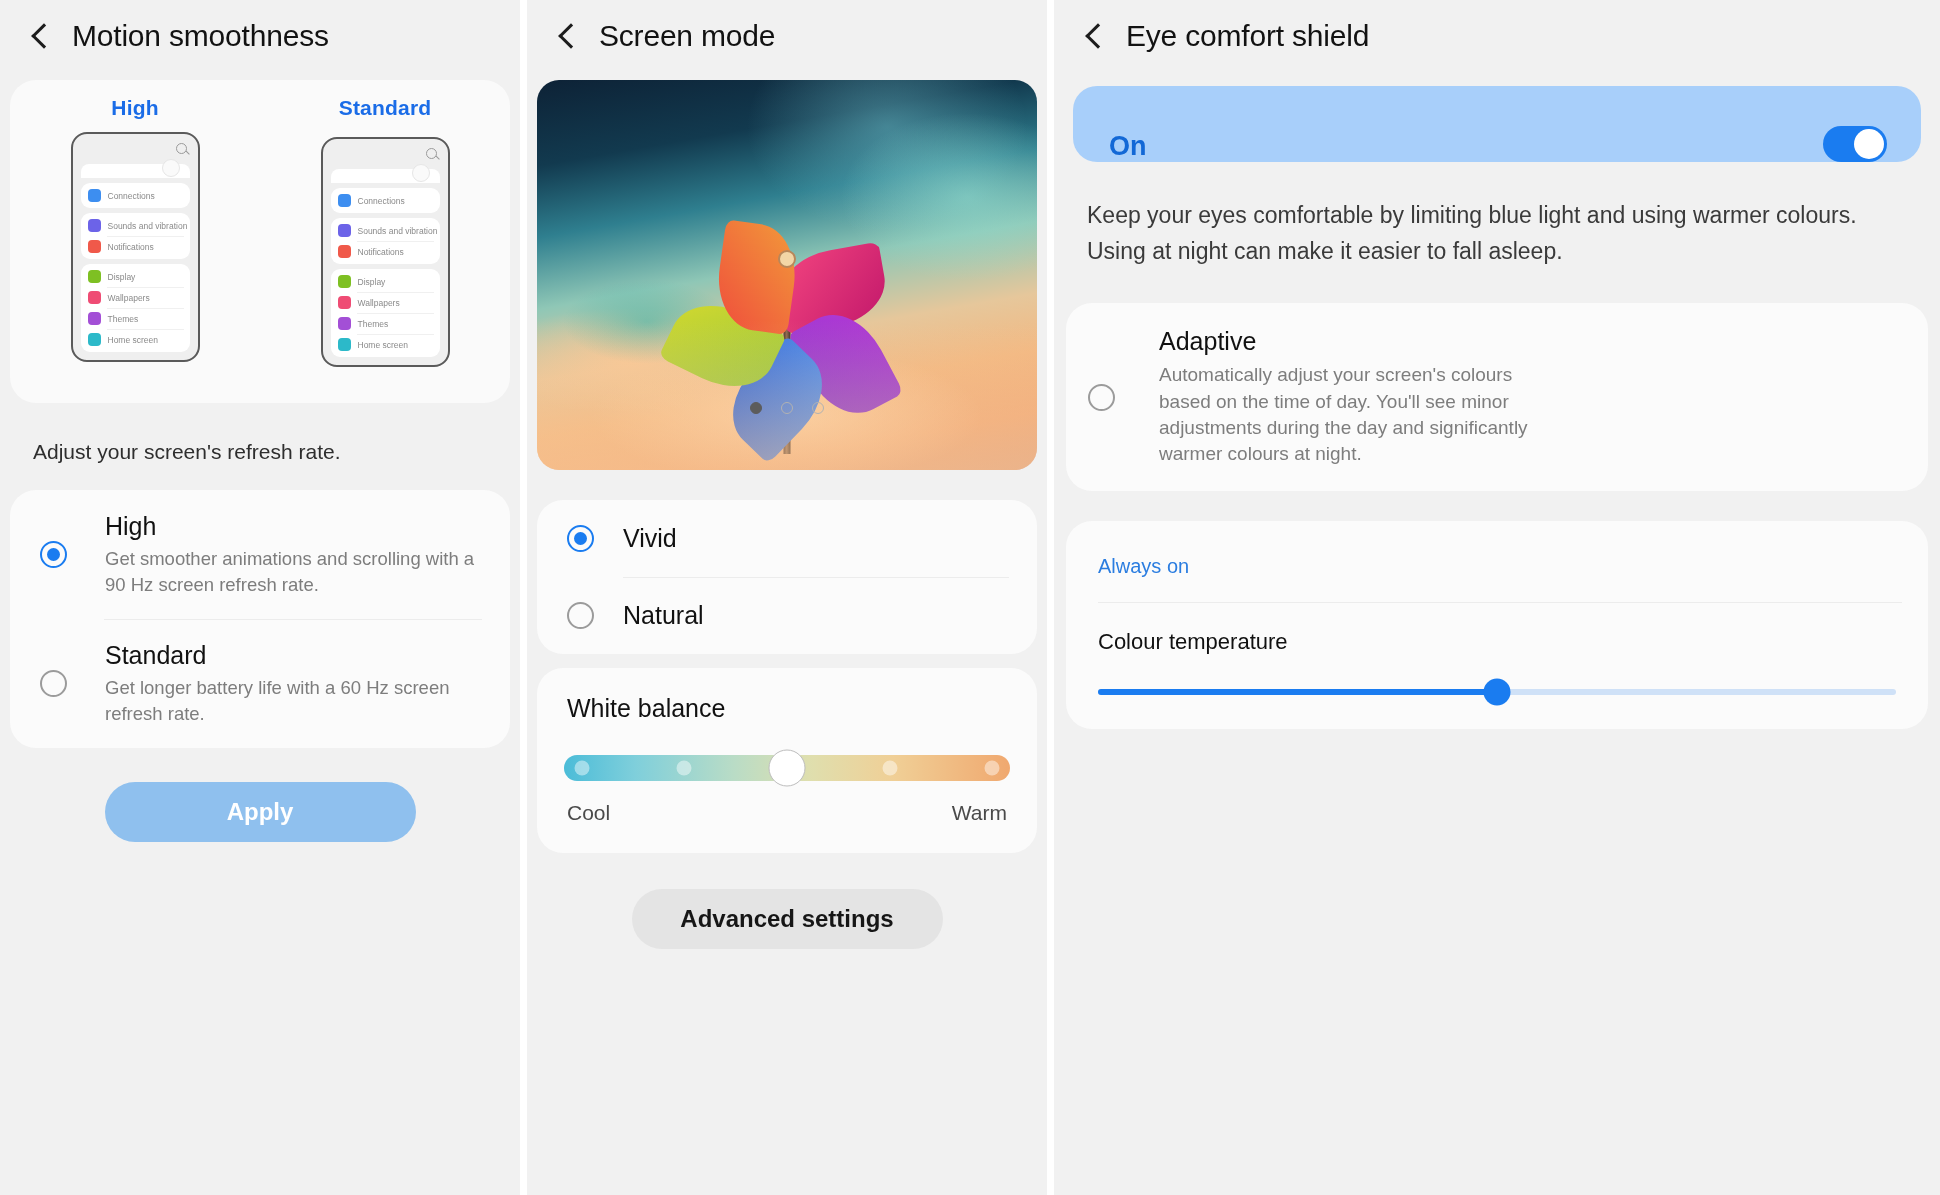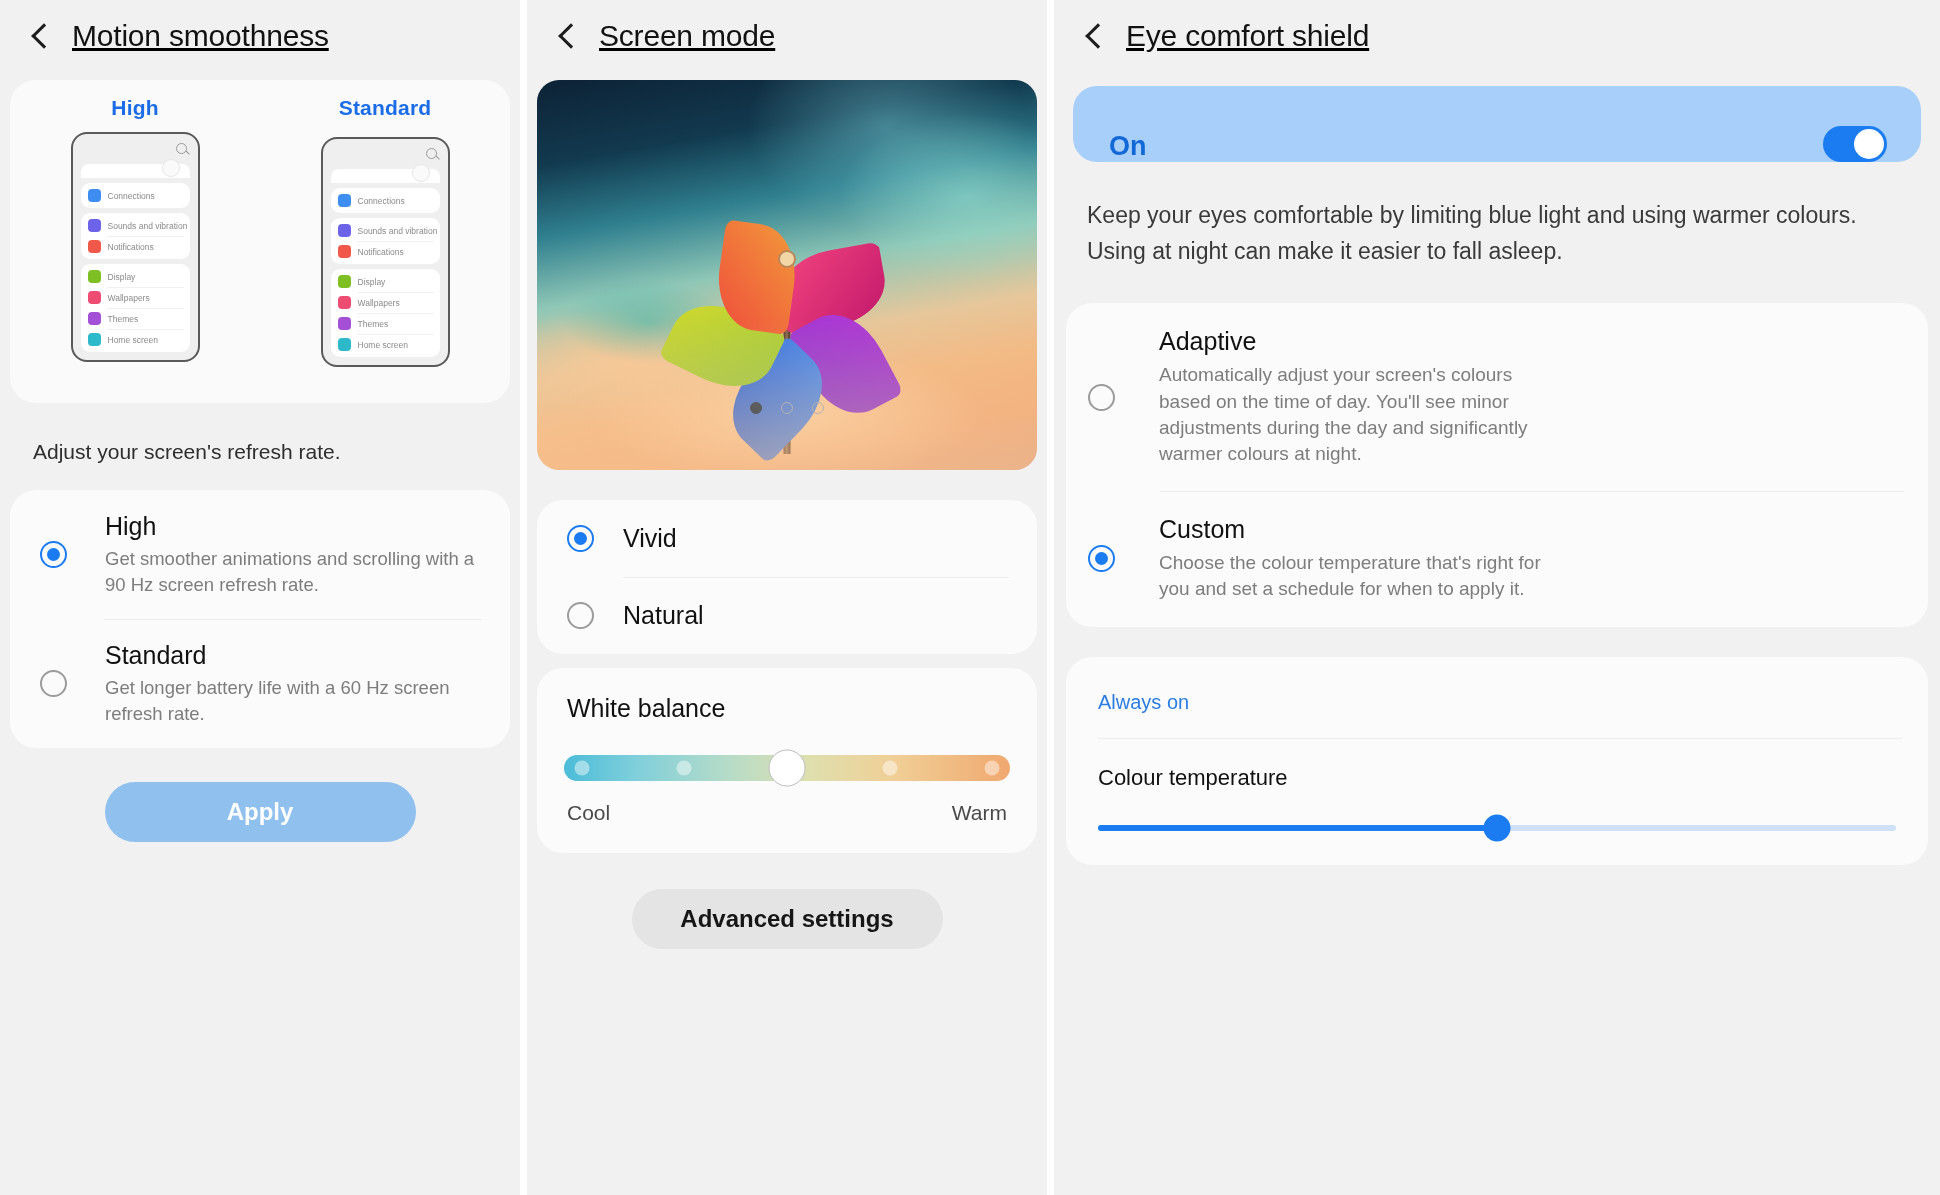--- a/index.html
+++ b/index.html
@@ -23,21 +23,20 @@
   .panel.p1 { width: 520px; }
   .gap { width: 7px; height: 1195px; background: #ffffff; }
   .panel.p2 { width: 520px; }
   .panel.p3 { width: 886px; }
 
   
   .hdr {
     display: flex; align-items: center;
     height: 72px;
     padding-left: 26px;
-    text-decoration: underline;
   }
   .back-ic {
     width: 30px; height: 34px;
     position: relative; flex: none;
     margin-right: 16px;
     cursor: pointer;
   }
   .back-ic::before {
     content: "";
     position: absolute;
@@ -531,27 +530,20 @@
     <div class="p3-desc">Keep your eyes comfortable by limiting blue light and using warmer colours. Using at night can make it easier to fall asleep.</div>
 
     <div class="p3-opts">
       <div class="p3-row">
         <span class="radio"></span>
         <span class="p3-txt">
           <span class="p3-title" style="display:block">Adaptive</span>
           <span class="p3-sub" style="display:block">Automatically adjust your screen's colours based on the time of day. You'll see minor adjustments during the day and significantly warmer colours at night.</span>
         </span>
       </div>
-      <div class="p3-row">
-        <span class="radio on"></span>
-        <span class="p3-txt">
-          <span class="p3-title" style="display:block">Custom</span>
-          <span class="p3-sub" style="display:block">Choose the colour temperature that's right for you and set a schedule for when to apply it.</span>
-        </span>
-      </div>
     </div>
 
     <div class="sched-card">
       <div class="sched-row">
         <div class="sched-val">Always on</div>
       </div>
       <div class="sep"></div>
       <div class="ct-title">Colour temperature</div>
       <div class="ct-slider">
         <span class="ct-fill"></span>

